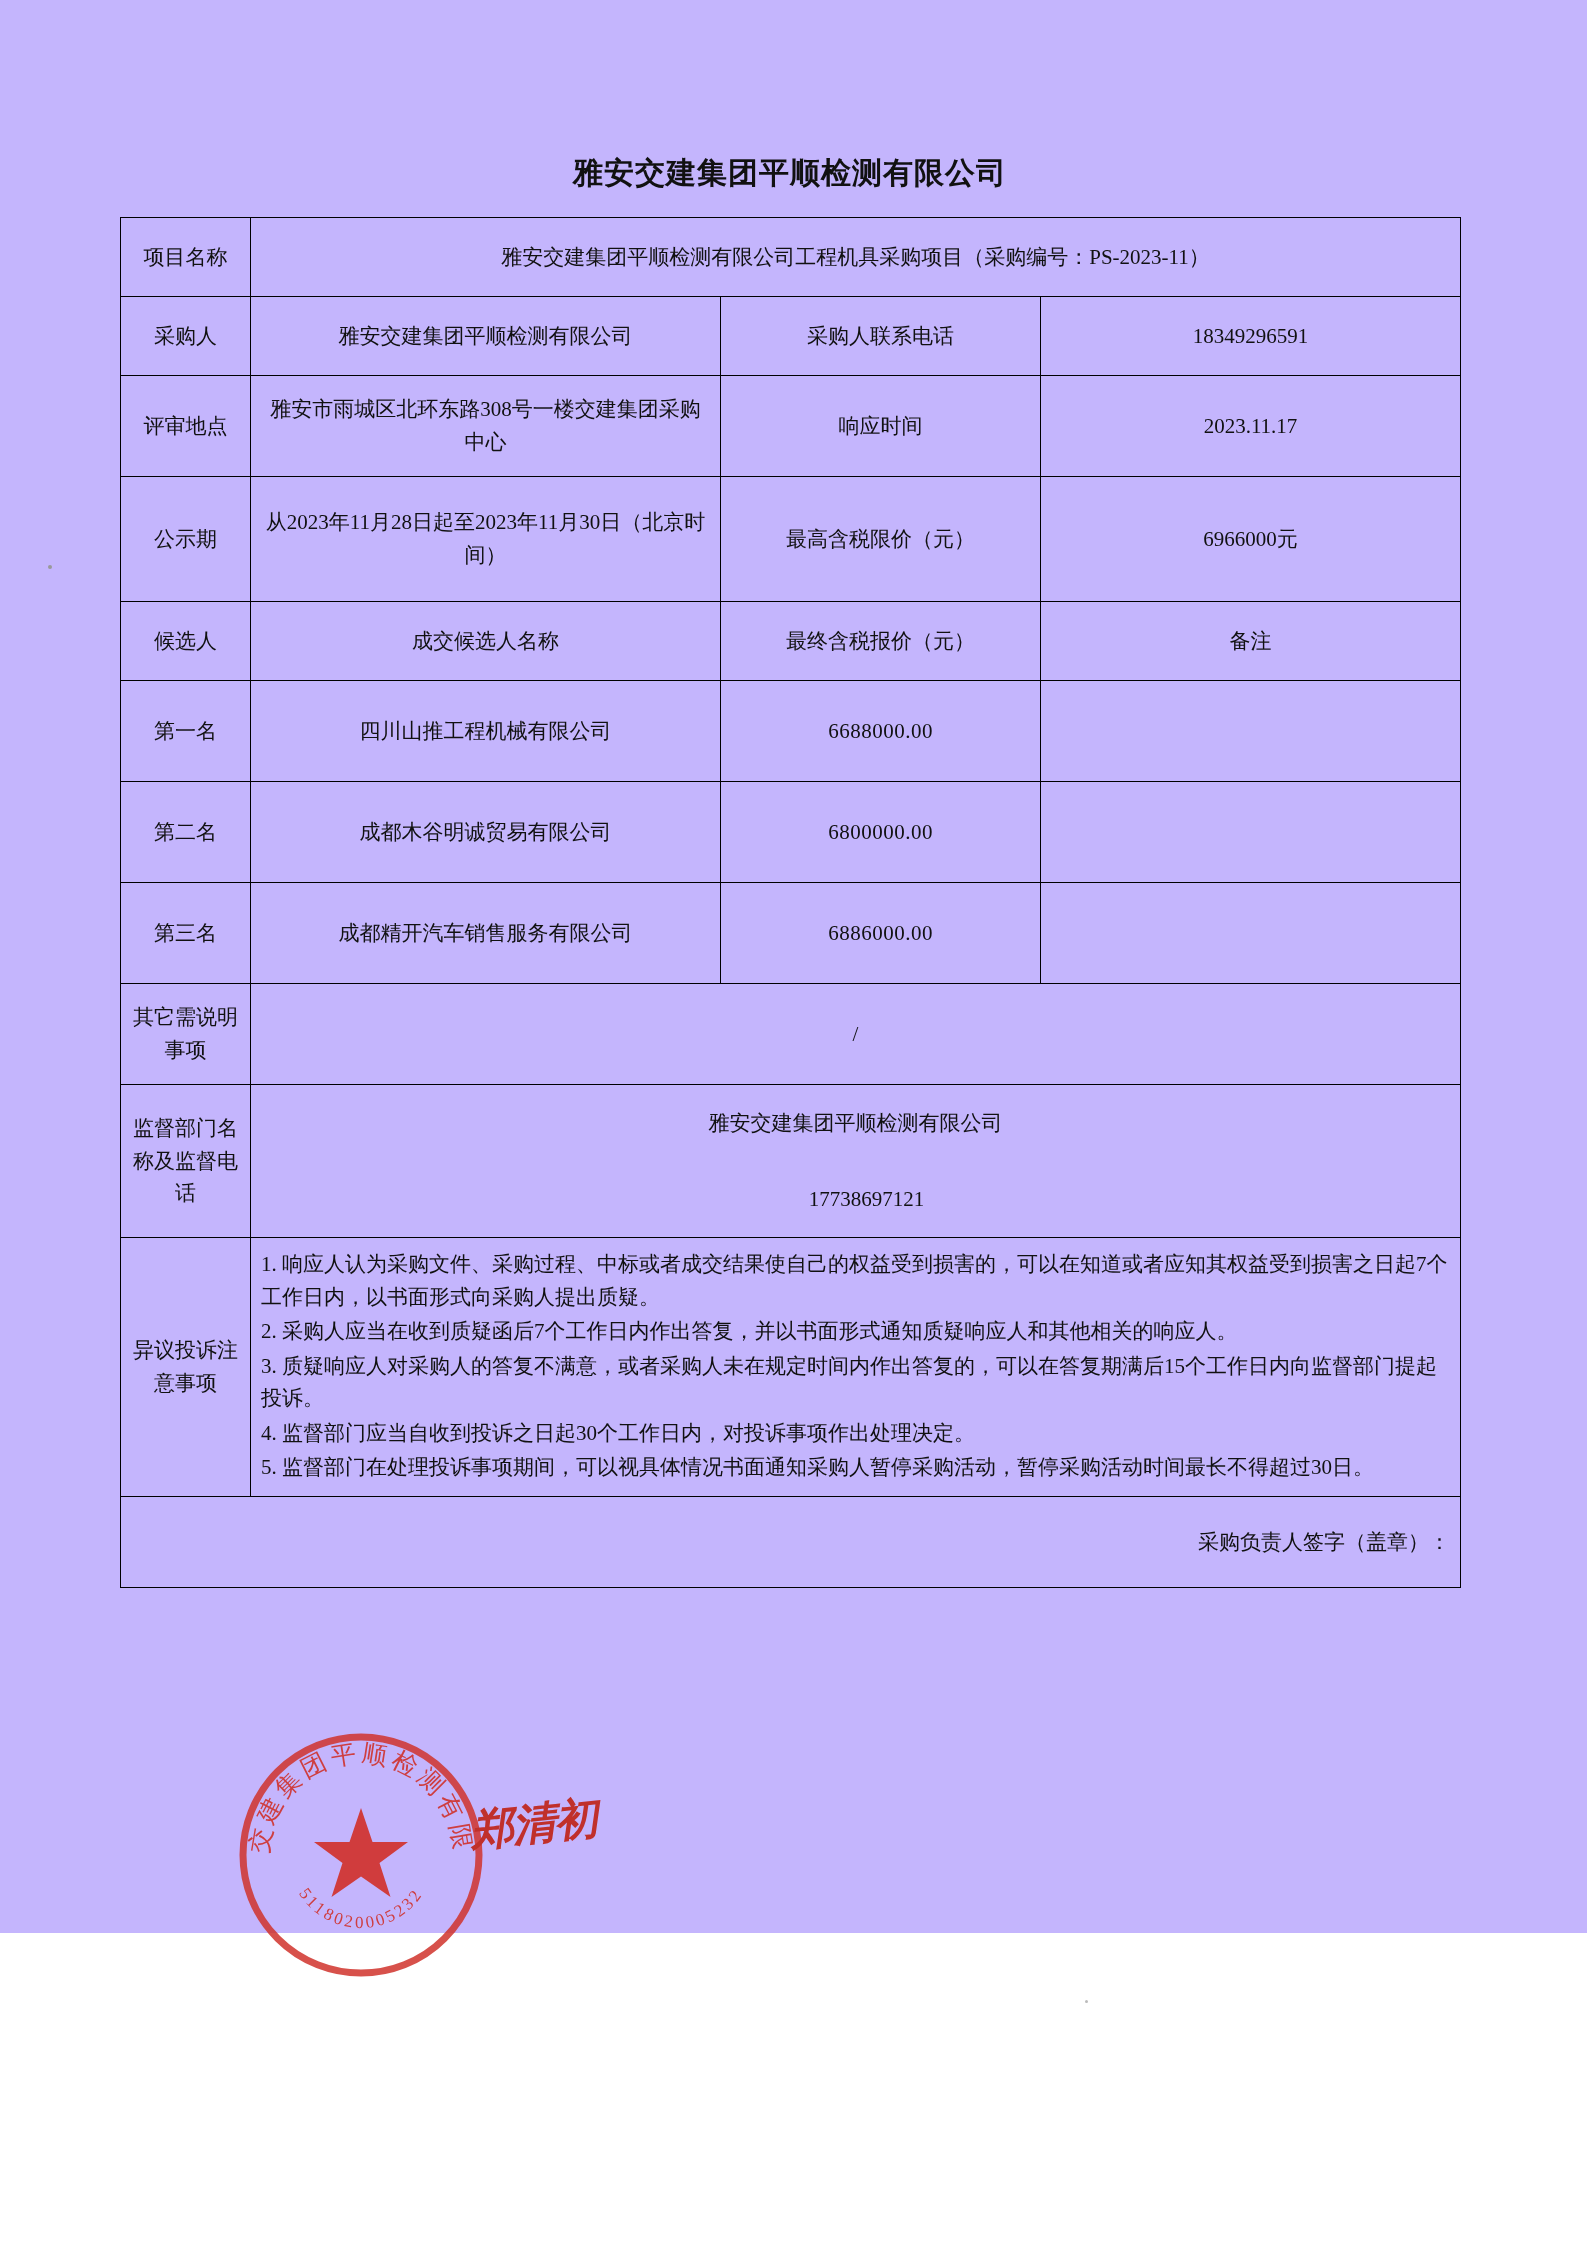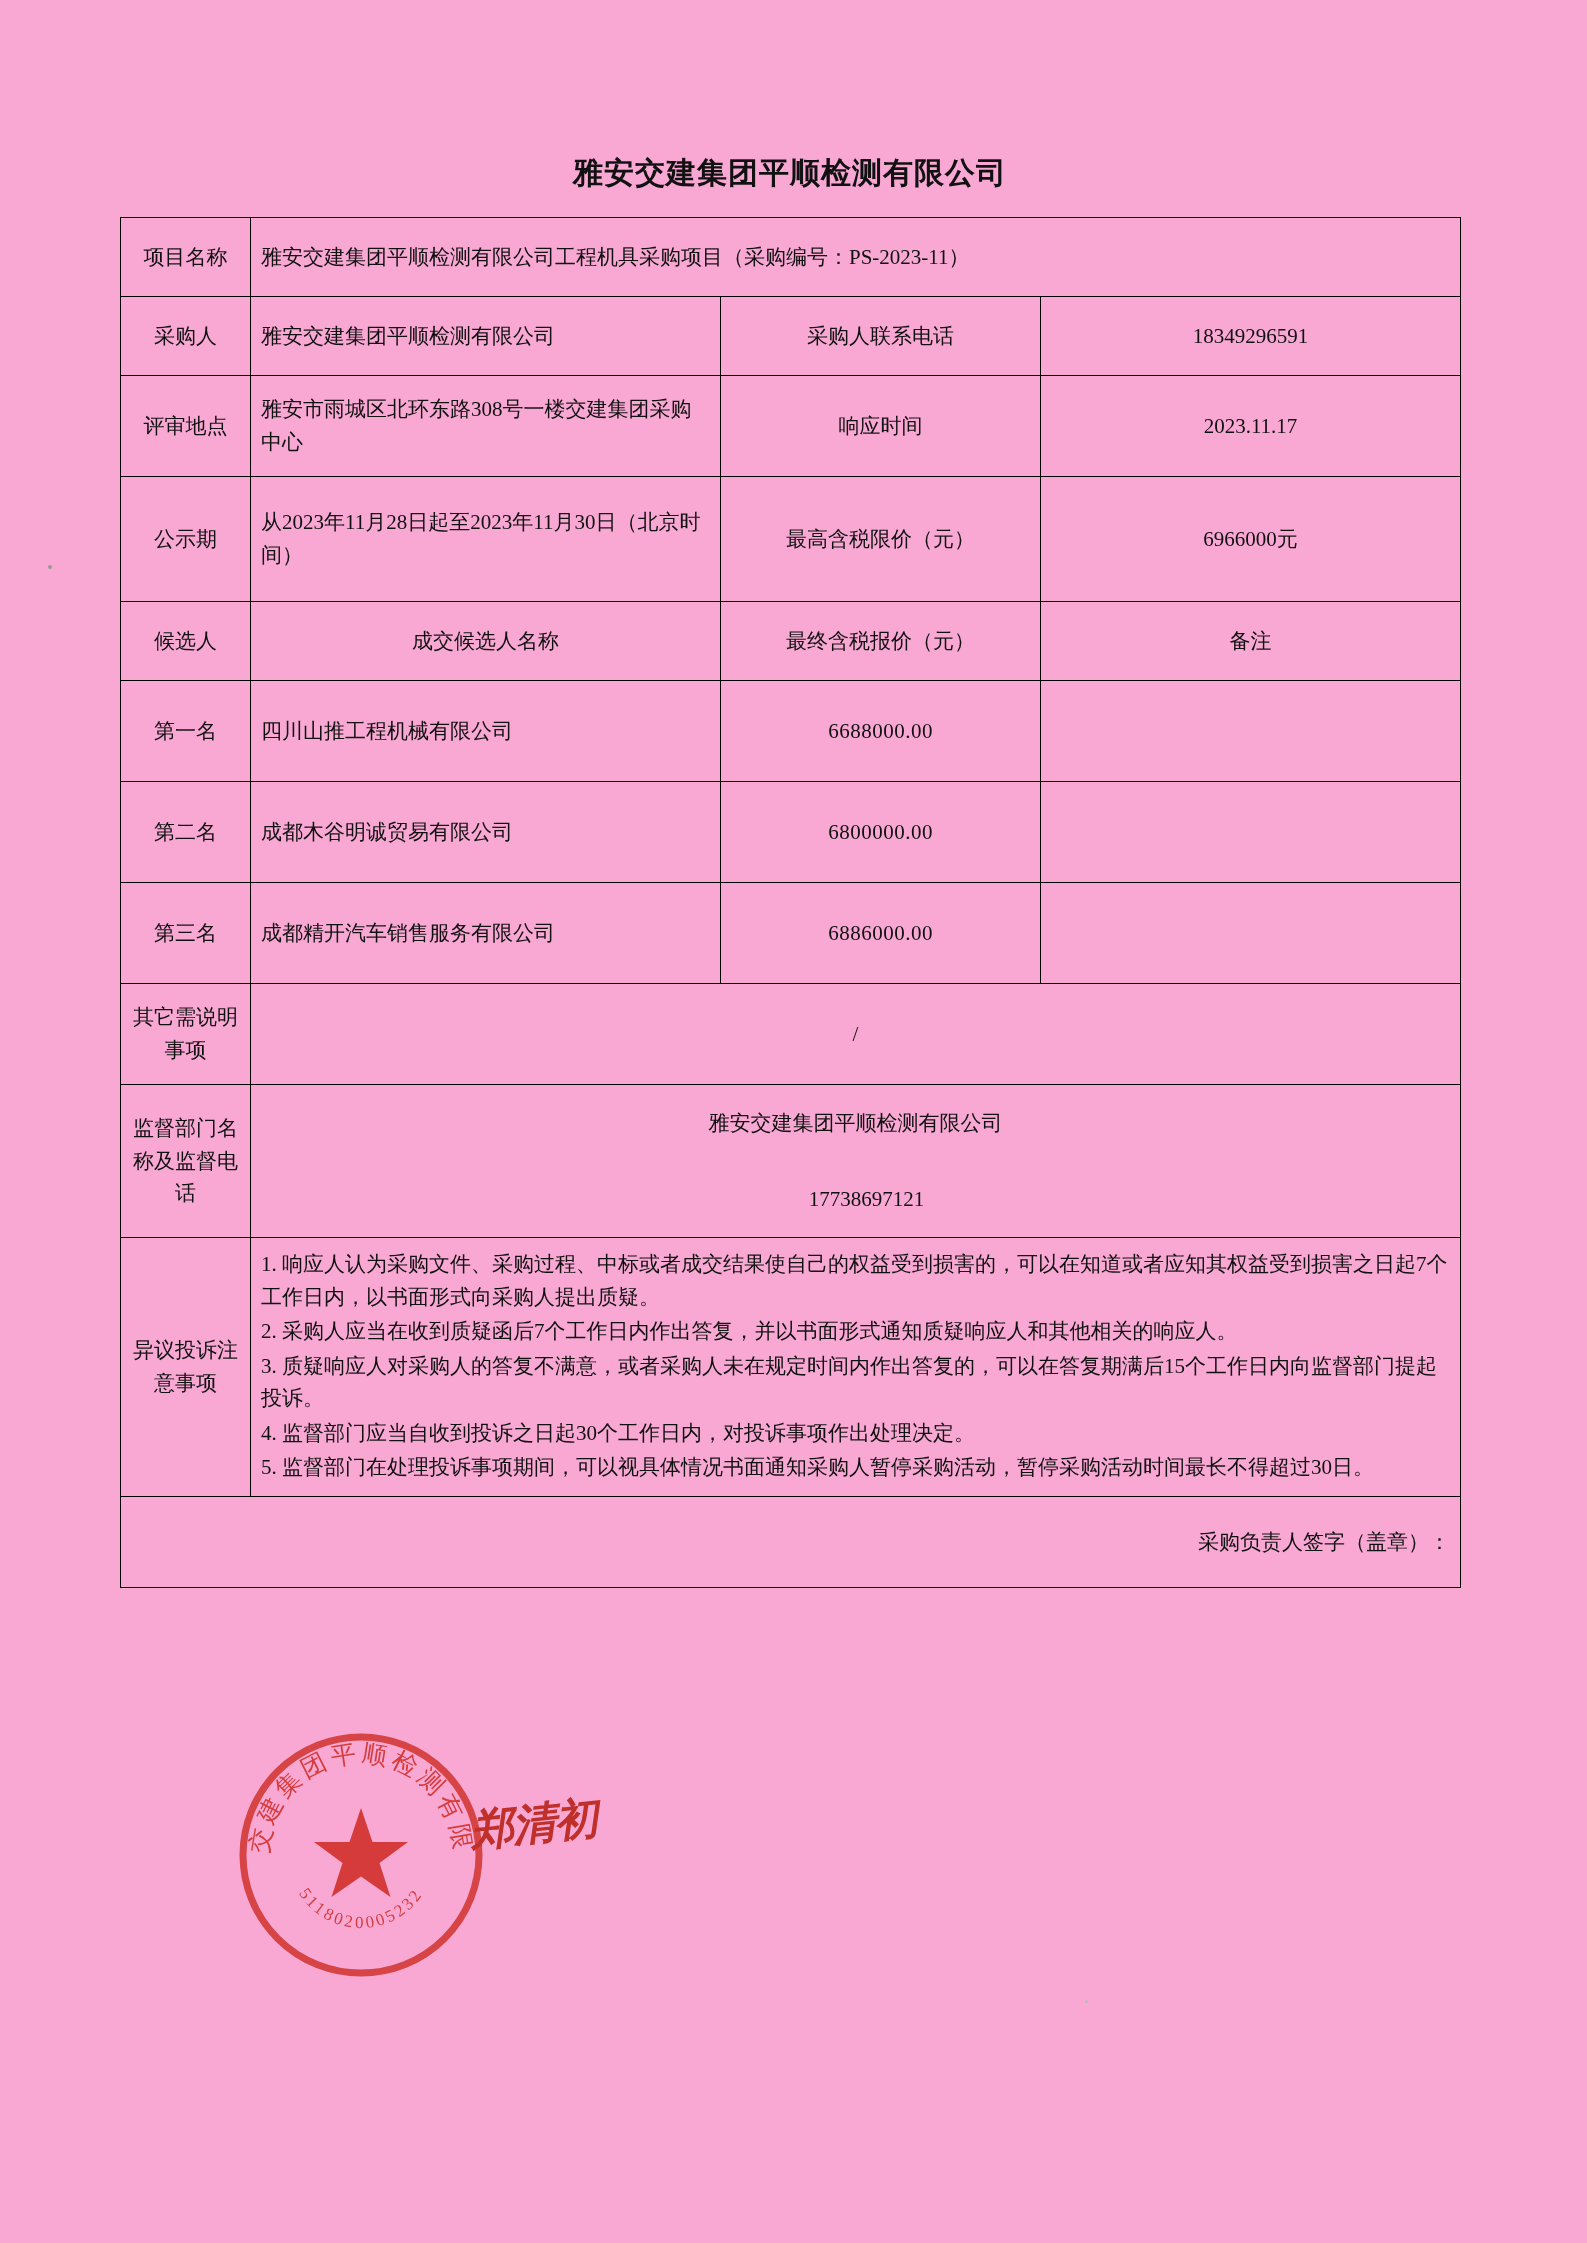--- a/index.html
+++ b/index.html
@@ -12,22 +12,22 @@
     height: 2243px;
     font-family: "Liberation Serif", "DejaVu Serif", serif;
     color: #111111;
     position: relative;
     overflow: hidden;
   }
   .page {
     position: absolute;
     left: 0; top: 0;
     width: 1587px;
-    height: 2243px;
-    background: #f9a8d4;
+    height: 1933px;
+    background: #c4b5fd;
   }
   .doc {
     position: absolute;
     left: 120px;
     top: 150px;
     width: 1340px;
   }
   .title-block {
     text-align: center;
     margin-bottom: 22px;
@@ -50,21 +50,21 @@
     table-layout: fixed;
     font-size: 21px;
   }
   table.main td {
     border: 1.4px solid #000;
     padding: 10px 10px;
     vertical-align: middle;
     line-height: 1.55;
   }
   .c-center { text-align: center; }
-  .c-left { text-align: left; }
+  .c-left { text-align: center; }
   .label-cell {
     text-align: center;
     white-space: normal;
   }
   .tall-1 { height: 58px; margin-top: 20px; }
   .tall-2 { height: 80px; }
   .tall-3 { height: 104px; }
   .num-cell {
     text-align: center;
     font-family: "Liberation Serif", serif;

